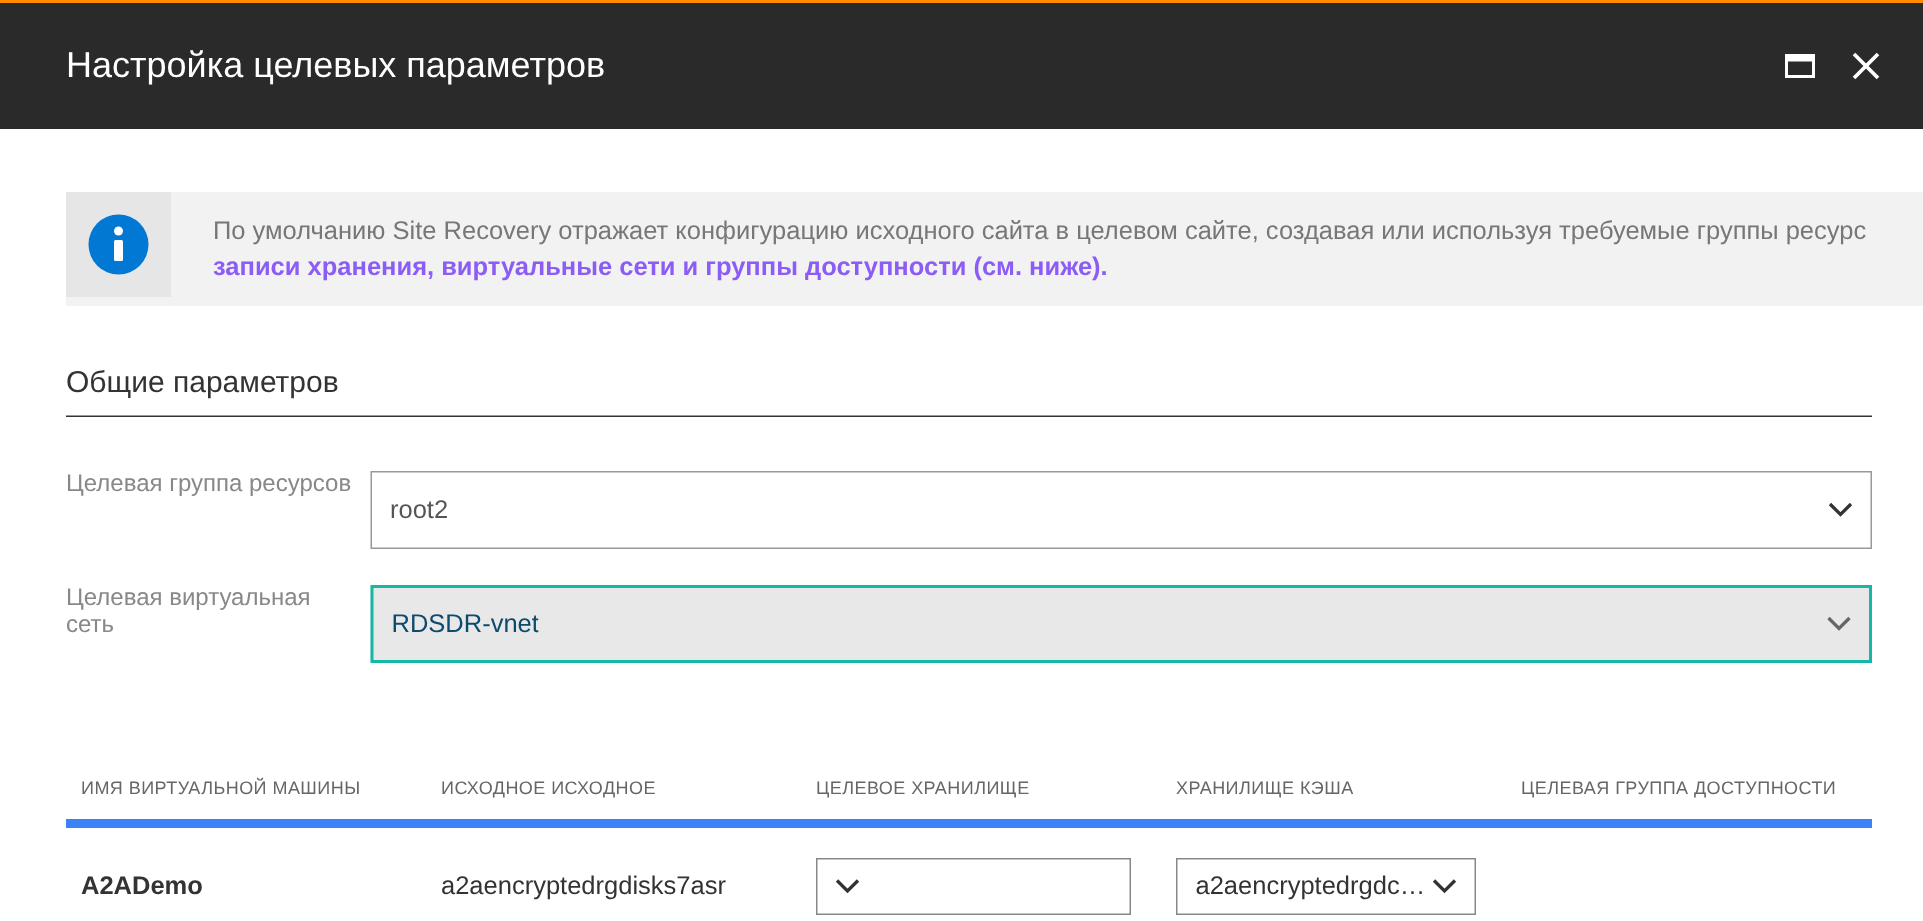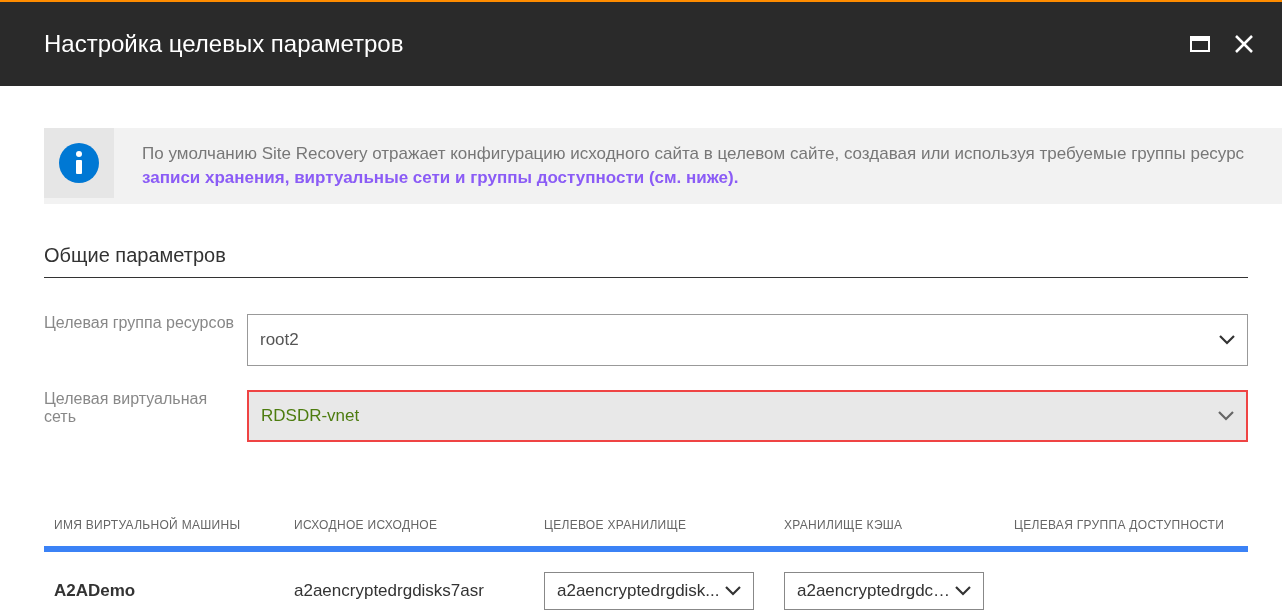--- a/index.html
+++ b/index.html
@@ -114,22 +114,22 @@
       justify-content: space-between;
       padding: 0 12px;
       font-size: 17px;
       color: #555;
       cursor: pointer;
       background: #fff;
       margin-left: -4px;
     }
     .dropdown.disabled {
       background: #e8e8e8;
-      border: 2px solid #ef4444;
-      color: #4d7c0f;
+      border: 2px solid #14b8a6;
+      color: #0c4a6e;
     }
     .dropdown-value { white-space: nowrap; overflow: hidden; text-overflow: ellipsis; }
     .chevron svg { width: 16px; height: 10px; }
     .section-spacer { height: 8px; }
     .table {
       margin-right: 34px;
       margin-top: 44px;
     }
     .table-header {
       display: flex;
@@ -246,21 +246,20 @@
       <div class="th col3">ЦЕЛЕВОЕ ХРАНИЛИЩЕ</div>
       <div class="th col4">ХРАНИЛИЩЕ КЭША</div>
       <div class="th col5">ЦЕЛЕВАЯ ГРУППА ДОСТУПНОСТИ</div>
     </div>
 
     <div class="table-row">
       <div class="td td-bold col1">A2ADemo</div>
       <div class="td col2">a2aencryptedrgdisks7asr</div>
       <div class="col3">
         <div class="cell-dropdown">
-          <span class="dropdown-value">a2aencryptedrgdisk...</span>
           <span class="chevron">
             <svg viewBox="0 0 16 10">
                 <path d="M1 1 L8 8 L15 1" fill="none" stroke="#333" stroke-width="2.2"></path>
               </svg>
           </span>
         </div>
       </div>
       <div class="col4">
         <div class="cell-dropdown">
           <span class="dropdown-value">a2aencryptedrgdcac..</span>

